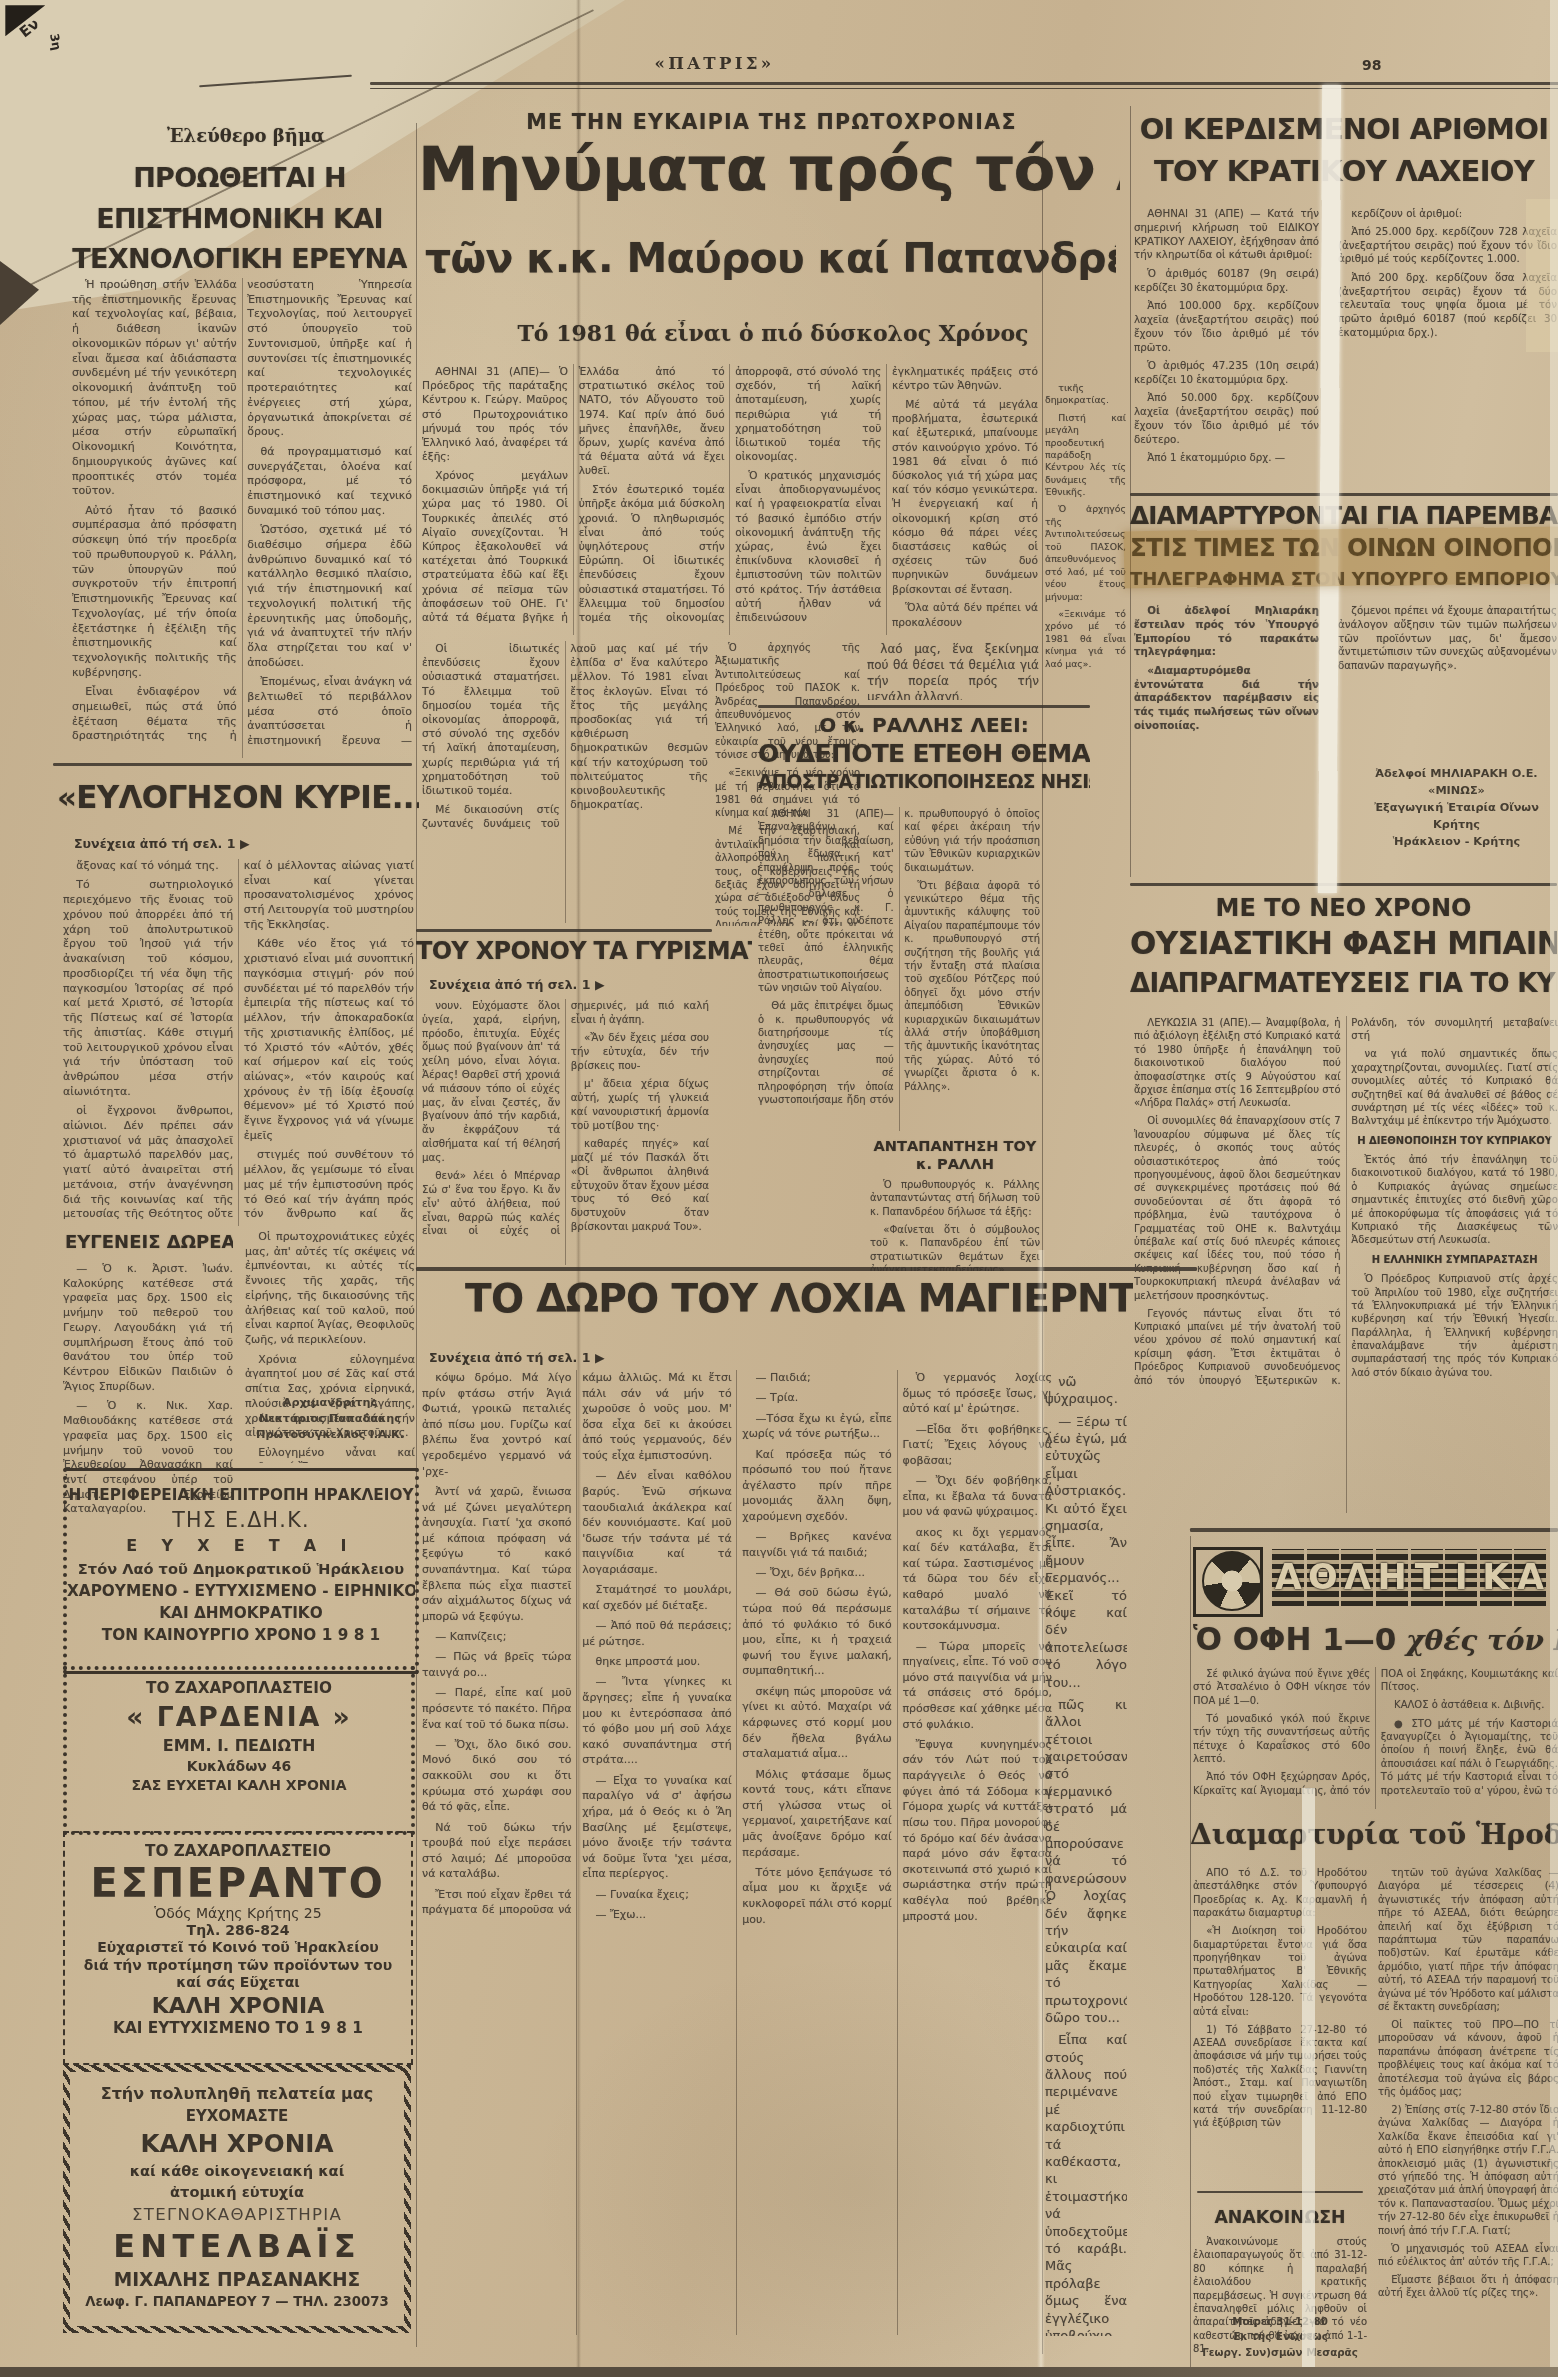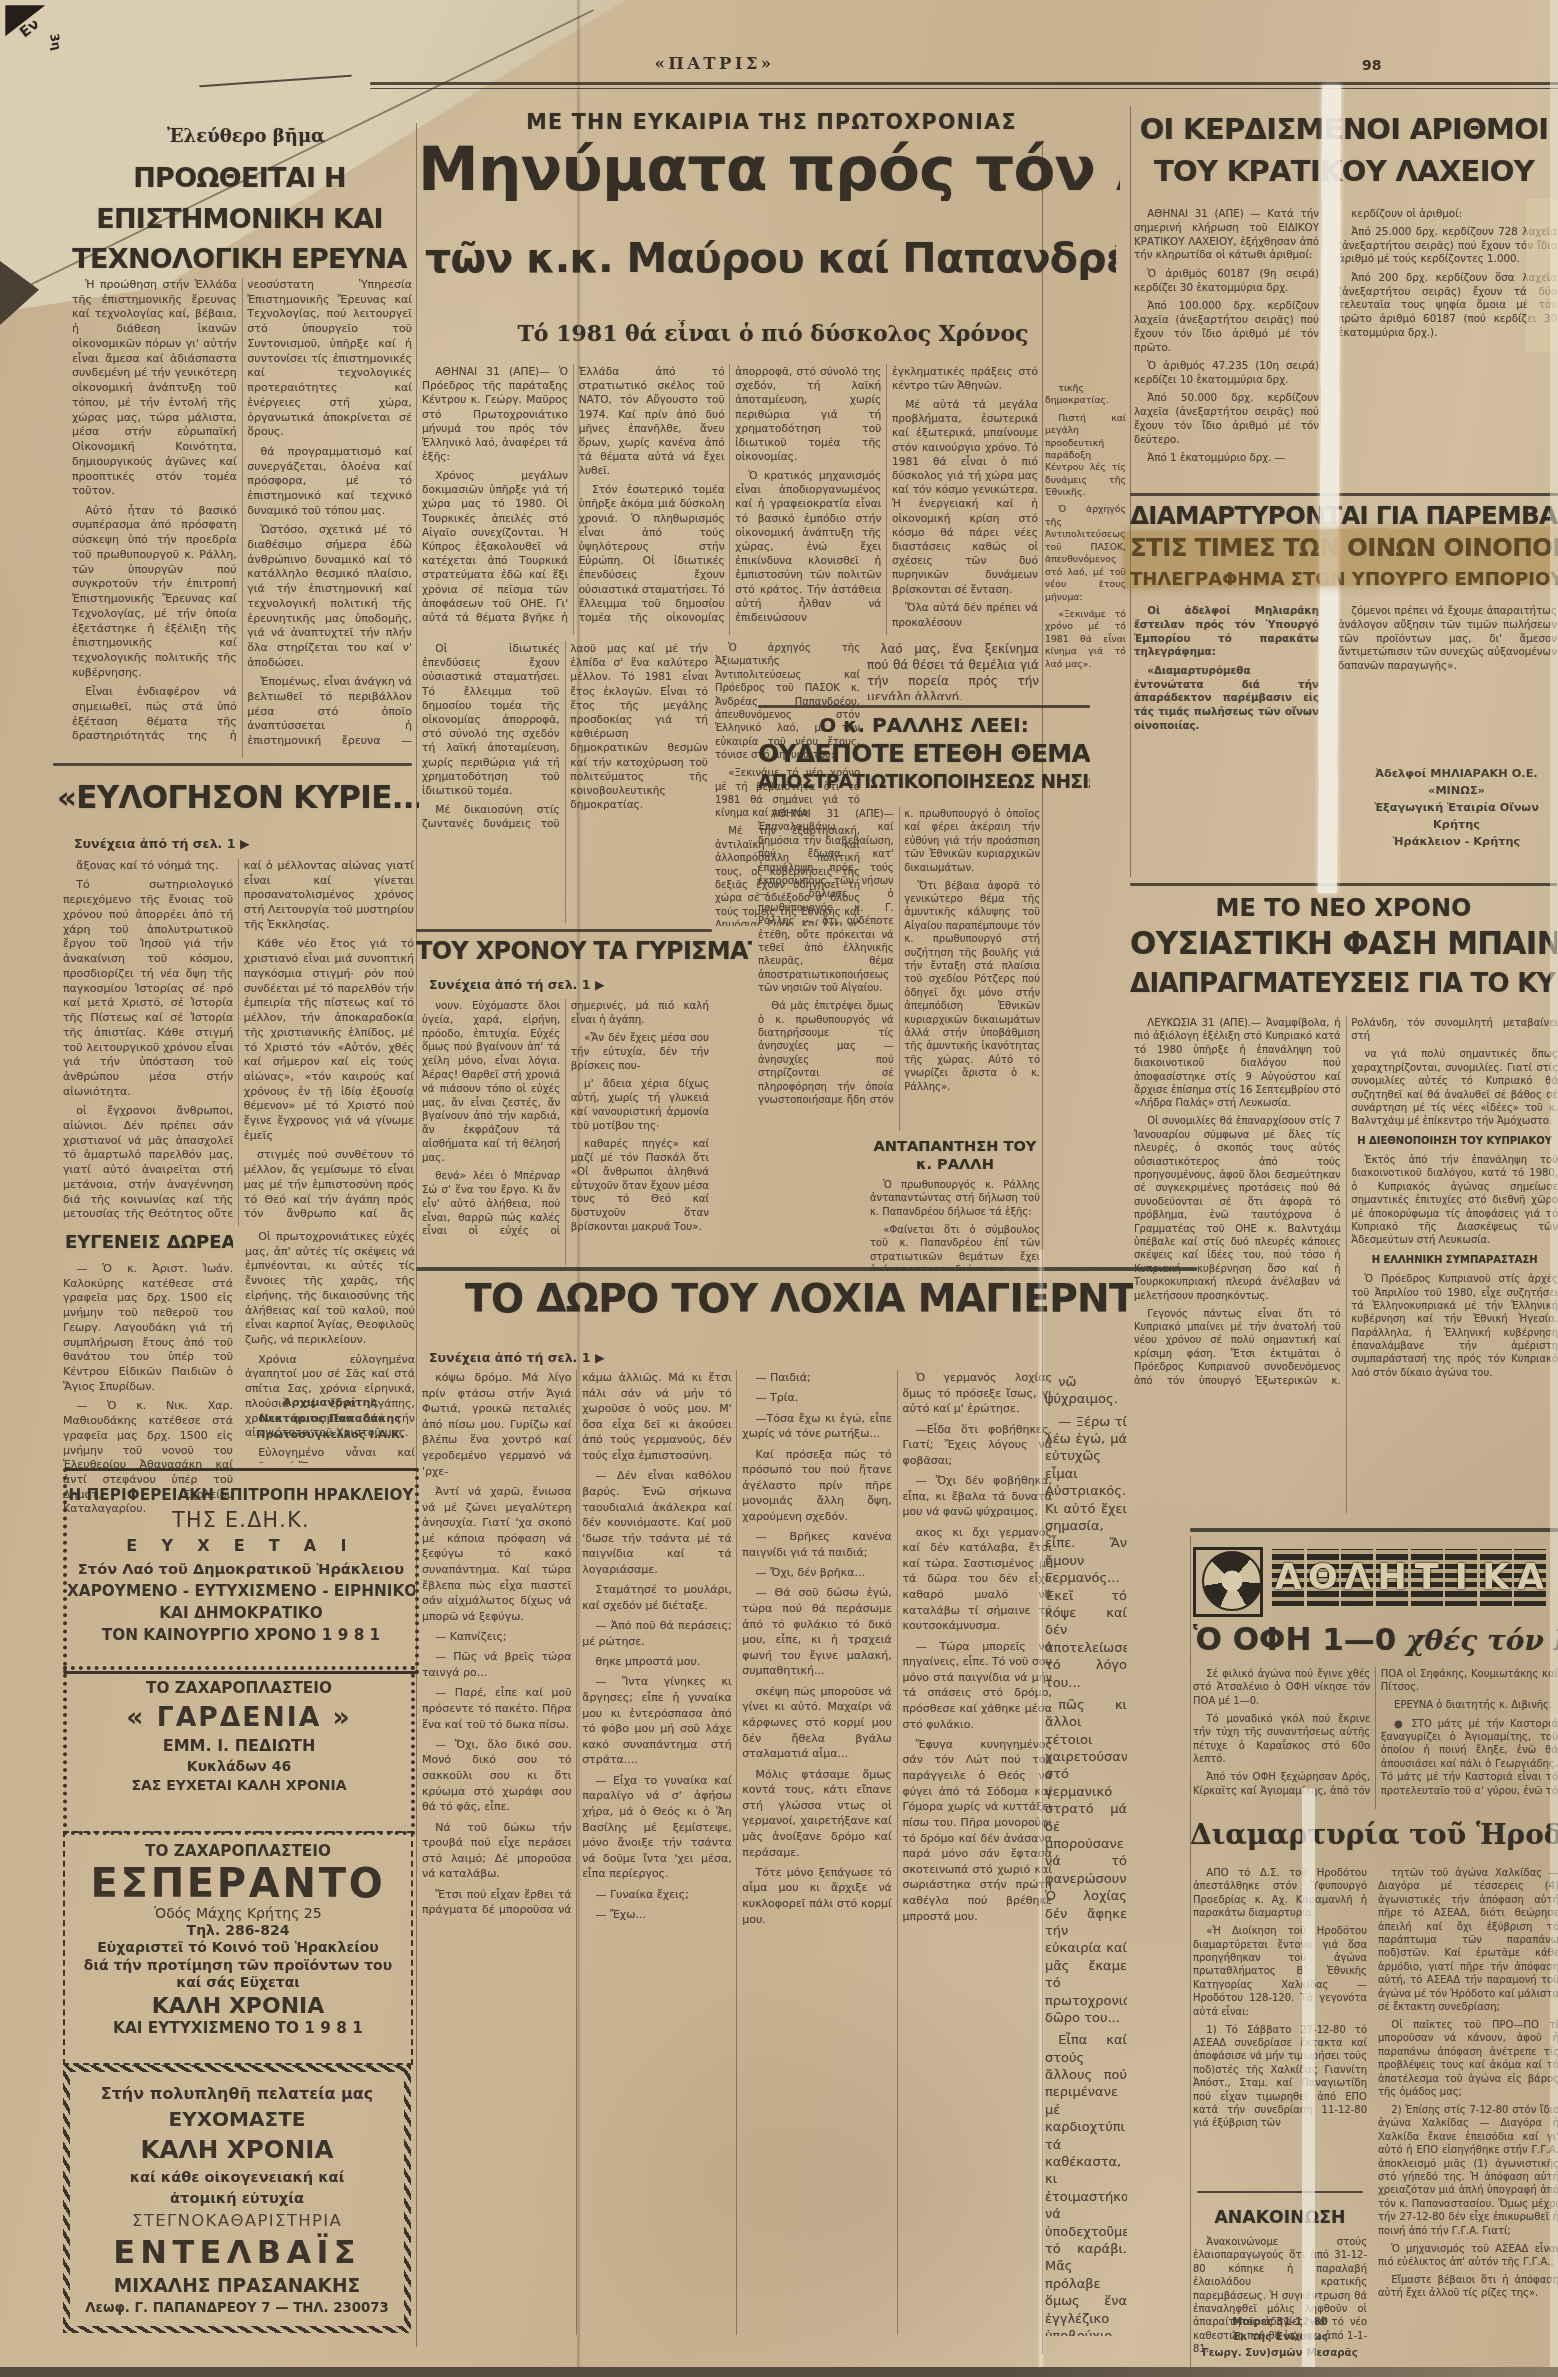--- a/index.html
+++ b/index.html
@@ -88,21 +88,21 @@
   #ad-esp{left:63px;top:1831px;width:346px;height:222px;border:2.7px dashed #3c342a;padding-top:8px;}
   .esp1{font-size:15.3px;font-weight:bold;margin:1.3px 0;}
   .esp2{font-size:40px;font-weight:bold;letter-spacing:2.7px;margin:1.3px 0;line-height:1.05;}
   .esp3{font-size:14px;margin:1.3px 0;}
   .esp4{font-size:14px;font-weight:bold;margin:1.3px 0;}
   .esp5{font-size:22px;font-weight:bold;margin:2.7px 0 1.3px;}
   .esp6{font-size:15.3px;font-weight:bold;margin:1.3px 0;}
   #ad-ent{left:63px;top:2065px;width:334px;height:245px;border:7.3px solid;padding-top:9.3px;
     border-image:repeating-linear-gradient(45deg,#3c342a 0 4.7px,transparent 4.7px 10px) 11;}
   .ent1{font-size:16px;font-weight:bold;margin:2.7px 0;}
-  .ent2{font-size:20px;font-weight:bold;margin:4px 0;}
+  .ent2{font-size:15px;font-weight:bold;margin:4px 0;}
   .ent3{font-size:24.6px;font-weight:bold;margin:4px 0;}
   .ent4{font-size:14.6px;font-weight:bold;margin:4px 0;}
   .ent5{font-size:16.6px;letter-spacing:1.3px;margin:5.3px 0 2.7px;color:#4a4238;}
   .ent6{font-size:32px;font-weight:bold;letter-spacing:5.3px;margin:1.3px 0;}
   .ent7{font-size:18.6px;font-weight:bold;margin:4px 0;}
   .ent8{font-size:13.3px;font-weight:bold;margin:2.7px 0;}
   
   #m-kick{left:499px;top:110px;width:545px;font-size:20.6px;letter-spacing:1.3px;}
   #m-h1{left:418px;top:137px;width:702px;font-size:61px;line-height:1.05;}
   #m-h2{left:425px;top:237px;width:691px;font-size:41px;line-height:1.05;}
@@ -439,21 +439,21 @@
     <div id="ball"></div>
     <div id="s-letters"><span class="blk">Α</span><span class="blk">Θ</span><span class="blk">Λ</span><span class="blk">Η</span><span class="blk">Τ</span><span class="blk">Ι</span><span class="blk">Κ</span><span class="blk">Α</span></div>
   </div>
   <div class="abs hd" id="s-h">
     <span class="scorepart">Ὁ ΟΦΗ 1—0</span><span class="latepart"> χθές τόν ΠΟΑ</span>
   </div>
   <div class="abs body-text cols2" id="s-body">
       <p>Σέ φιλικό ἀγώνα πού ἔγινε χθές στό Ἀτσαλένιο ὁ ΟΦΗ νίκησε τόν ΠΟΑ μέ 1—0.</p>
       <p>Τό μοναδικό γκόλ πού ἔκρινε τήν τύχη τῆς συναντήσεως αὐτῆς πέτυχε ὁ Καραΐσκος στό 60ο λεπτό.</p>
       <p>Ἀπό τόν ΟΦΗ ξεχώρησαν Δρός, Κίρκαϊτς καί Ἀγιομαμίτης, ἀπό τόν ΠΟΑ οἱ Σηφάκης, Κουμιωτάκης καί Πίτσος.</p>
-      <p>ΕΡΕΥΝΑ ὁ διαιτητής κ. Διβινῆς.</p>
+      <p>ΚΑΛΟΣ ὁ ἀστάθεια κ. Διβινῆς.</p>
       <p>● ΣΤΟ μάτς μέ τήν Καστοριά ξαναγυρίζει ὁ Ἀγιομαμίτης, τοῦ ὁποίου ἡ ποινή ἔληξε, ἐνῶ θά ἀπουσιάσει καί πάλι ὁ Γεωργιάδης. Τό μάτς μέ τήν Καστοριά εἶναι τό προτελευταῖο τοῦ α' γύρου, ἐνῶ τό τελευταῖο τοῦ ΟΦΗ εἶναι στήν Νέα Φιλαδέλφεια μέ τήν ΑΕΚ.</p>
     </div>
 
   <div class="abs hd" id="h-h">Διαμαρτυρία τοῦ Ἡροδότου</div>
   <div class="abs body-text" id="h-left">
       <p>ΑΠΟ τό Δ.Σ. τοῦ Ηροδότου ἀπεστάλθηκε στόν Ὑφυπουργό Προεδρίας κ. Αχ. Καραμανλῆ ἡ παρακάτω διαμαρτυρία:</p>
       <p>«Ἡ Διοίκηση τοῦ Ηροδότου διαμαρτύρεται ἔντονα γιά ὅσα προηγήθηκαν τοῦ ἀγώνα πρωταθλήματος Β' Ἐθνικῆς Κατηγορίας Χαλκίδας — Ηροδότου 128-120. Τά γεγονότα αὐτά εἶναι:</p>
       <p>1) Τό Σάββατο 27-12-80 τό ΑΣΕΑΔ συνεδρίασε ἔκτακτα καί ἀποφάσισε νά μήν τιμωρήσει τούς ποδ)στές τῆς Χαλκίδας Γιαννίτη Ἀπόστ., Σταμ. καί Παναγιωτίδη πού εἶχαν τιμωρηθεῖ ἀπό ΕΠΟ κατά τήν συνεδρίαση 11-12-80 γιά ἐξύβριση τῶν</p>
     </div>
   <div class="abs body-text" id="h-right">

